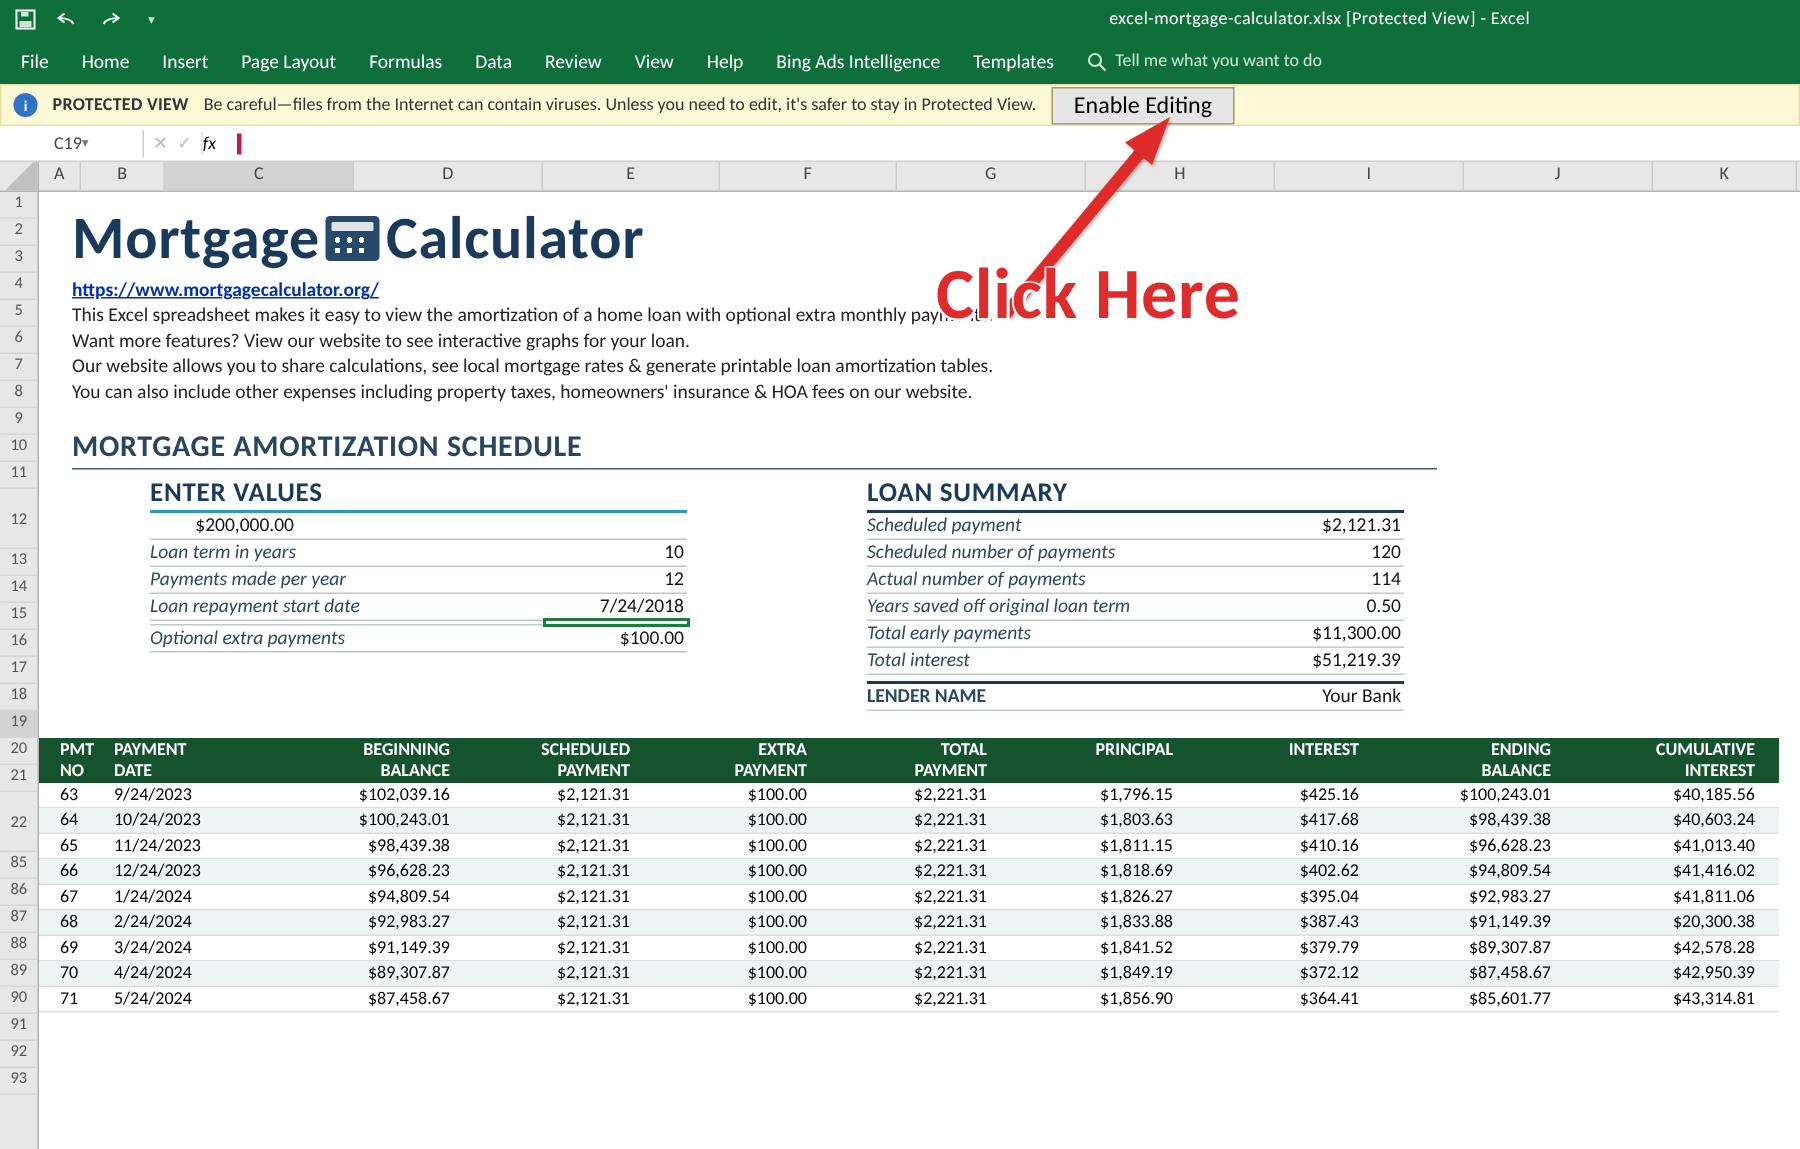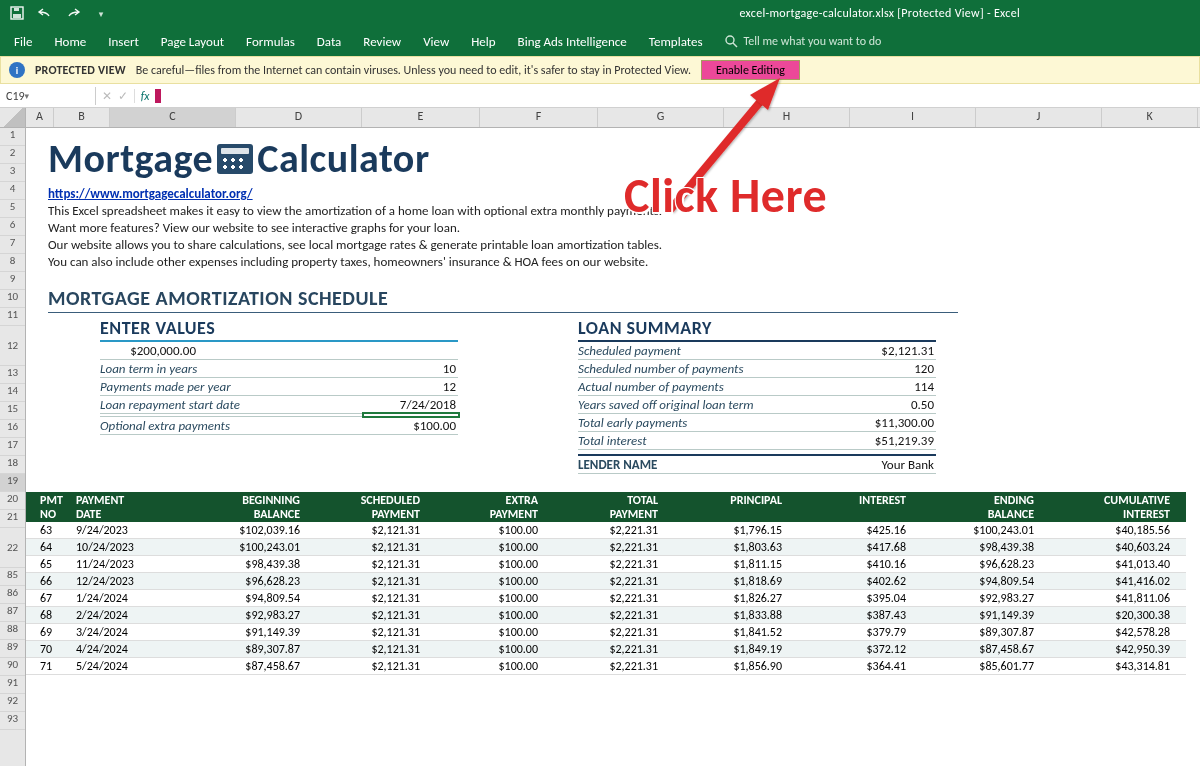--- a/index.html
+++ b/index.html
@@ -14,29 +14,29 @@
 
 
 .ribbon-tabs { background:#0f6f3a; height:30px; display:flex; align-items:center; gap:22px; padding-left:14px; color:#fff; font-size:13px; }
 .ribbon-tabs span { cursor:pointer; }
 .ribbon-tabs .search { display:flex; align-items:center; gap:6px; color:#cfe6d7; font-size:12px; }
 
 
 .protected { background:#fdf8d5; border:1px solid #e9e0a0; height:28px; display:flex; align-items:center; gap:10px; padding:0 8px; font-size:12px; color:#333; }
 .protected .picon { width:16px; height:16px; border-radius:50%; background:#2f73c4; display:flex; align-items:center; justify-content:center; color:#fff; font-weight:bold; font-size:10px; }
 .protected .pv-title { font-weight:600; letter-spacing:.2px; }
-.protected button { background:#ec4899; border:1px solid #a59c5e; padding:2px 14px; font-size:12px; cursor:pointer; }
+.protected button { background:#e5e5e5; border:1px solid #a59c5e; padding:2px 14px; font-size:16px; cursor:pointer; }
 
 
 .formulabar { height:24px; display:flex; align-items:center; border-bottom:1px solid #d0d0d0; font-size:12px; }
-.namebox { width:96px; border-right:1px solid #ccc; padding:2px 6px; display:flex; align-items:center; justify-content:flex-start; color:#444; }
+.namebox { width:96px; border-right:1px solid #ccc; padding:2px 6px; display:flex; align-items:center; justify-content:center; color:#444; }
 .namebox .dd { color:#777; font-size:9px; }
 .fb-icons { display:flex; align-items:center; gap:6px; padding:0 6px; color:#bbb; border-right:1px solid #ddd; }
 .fb-icons span { font-size:12px; }
-.fx { width:26px; text-align:center; font-style:italic; color:#0f766e; border-right:6px solid #be185d; }
+.fx { width:26px; text-align:left; font-style:italic; color:#000000; border-right:3px solid #be185d; }
 .formula-input { flex:1; padding:2px 6px; color:#444; }
 
 
 .grid-hdr { display:flex; background:#e7e7e7; height:20px; border-bottom:1px solid #b3b3b3; font-size:12px; color:#444; }
 .sel-all { width:26px; border-right:1px solid #b3b3b3; background:linear-gradient(135deg, transparent 50%, #c0c0c0 50.5%); }
 .colh { flex:0 0 auto; border-right:1px solid #ccc; text-align:center; padding-top:1px; }
 .colh.A{width:28px;} .colh.B{width:56px;}
 .colh.C{width:126px;} .colh.D{width:126px;}
 .colh.E{width:118px;} .colh.F{width:118px;}
 .colh.G{width:126px;} .colh.H{width:126px;}

